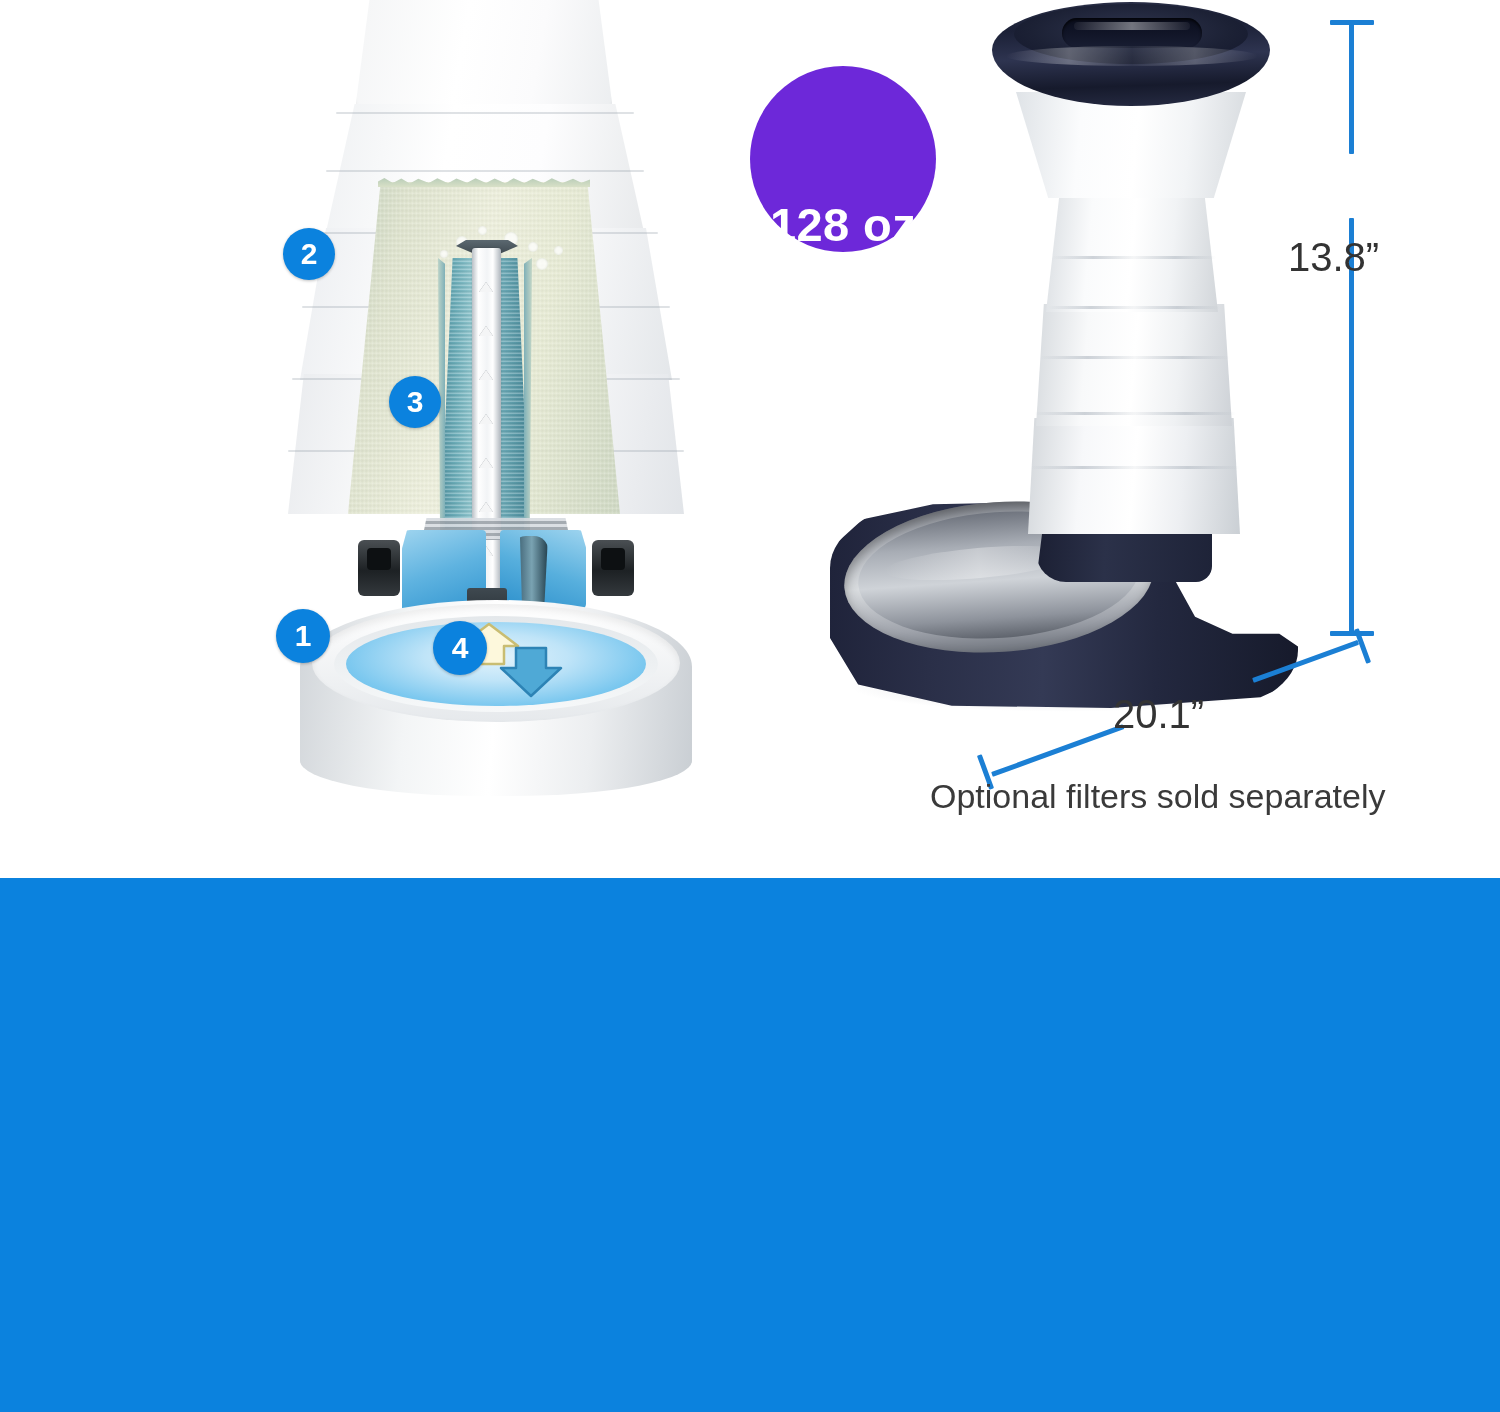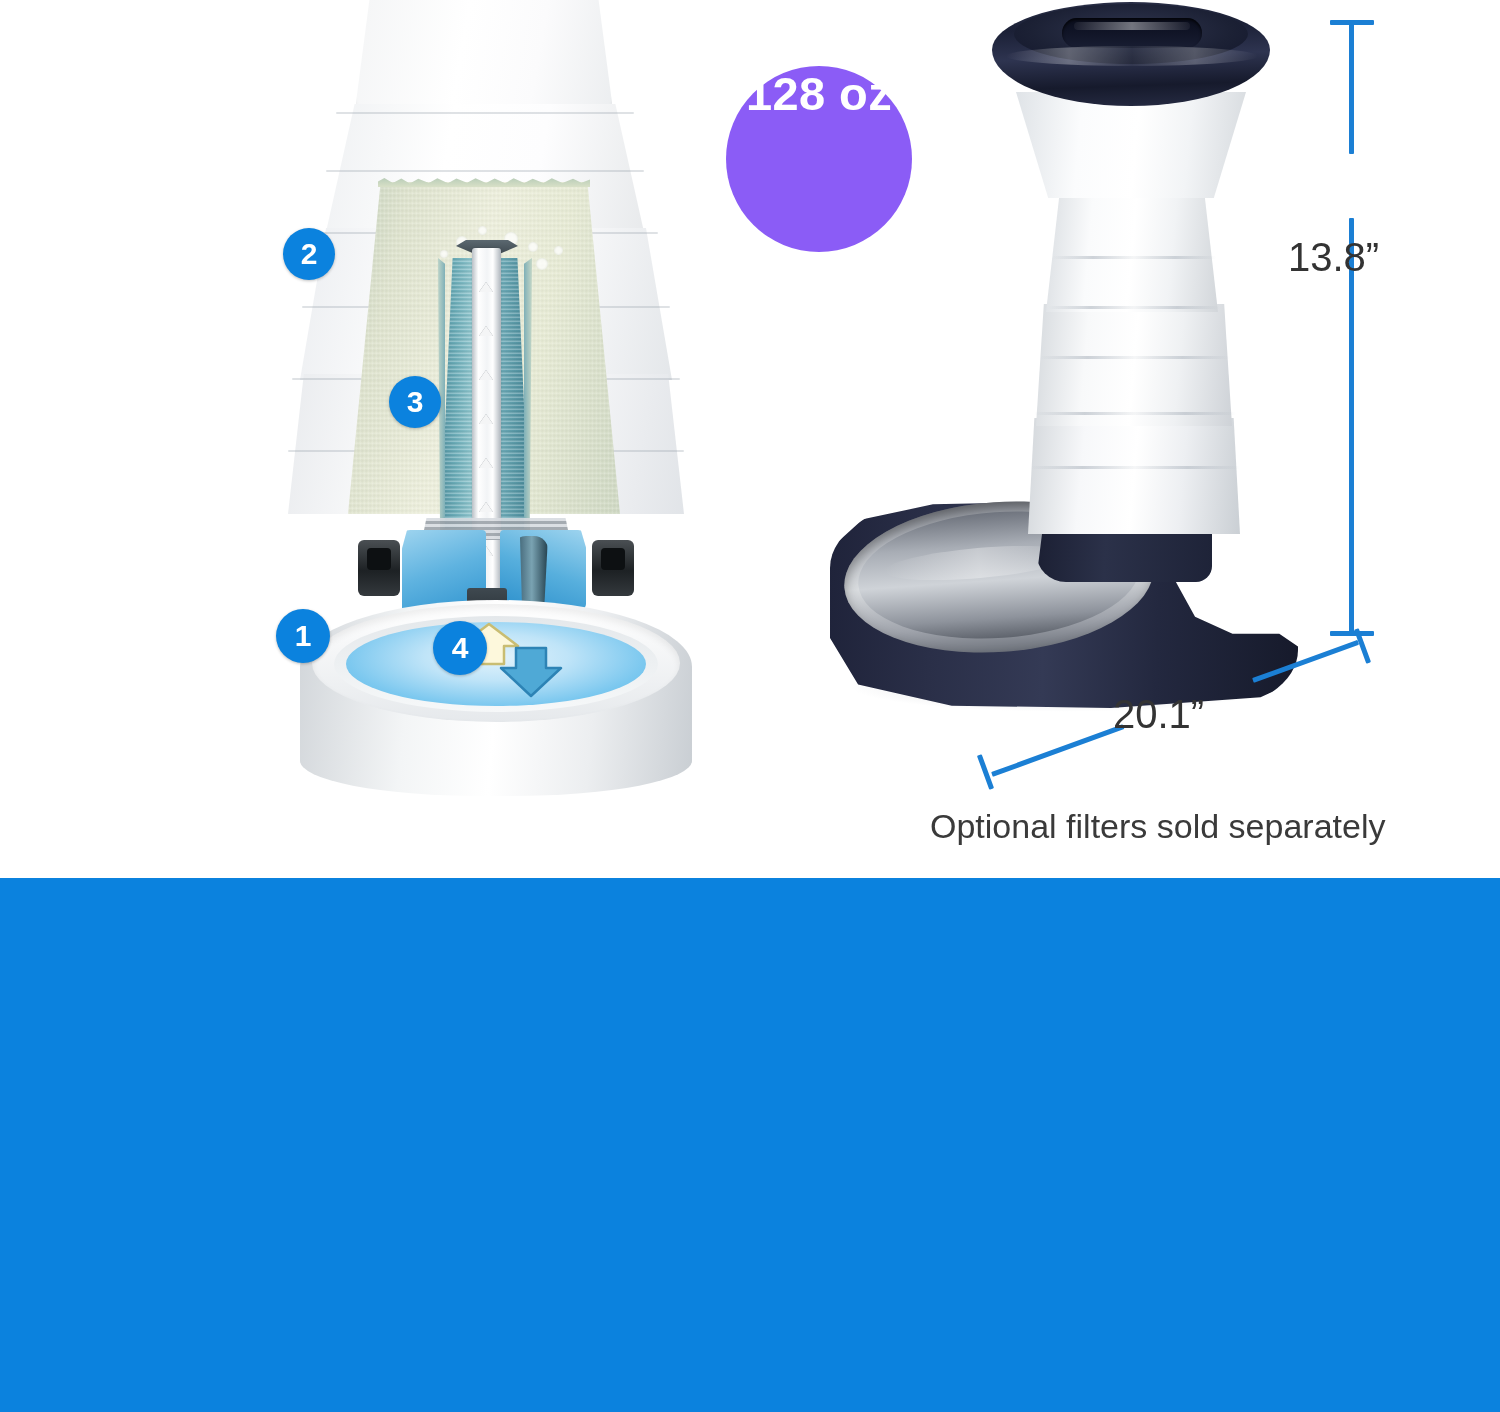--- a/index.html
+++ b/index.html
@@ -128,22 +128,22 @@
   
   .arrow-up{position:absolute;left:318px;top:622px;width:62px;height:44px;}
   .arrow-down{position:absolute;left:358px;top:646px;width:66px;height:52px;}
 
   
   .callout{position:absolute;border-radius:50%;background:#0b82de;color:#fff;
      display:flex;align-items:center;justify-content:center;font-weight:700;
      box-shadow:0 1px 3px rgba(0,0,0,.25);}
 
   
-  .oz-badge{position:absolute;left:726px;top:66px;width:186px;height:186px;border-radius:50%;
-     background:#8b5cf6;color:#fff;display:flex;align-items:flex-start;justify-content:center;
+  .oz-badge{position:absolute;left:750px;top:66px;width:186px;height:186px;border-radius:50%;
+     background:#6d28d9;color:#fff;display:flex;align-items:flex-end;justify-content:center;
      font-size:47px;font-weight:700;letter-spacing:.4px;}
 
   
   .product{position:absolute;left:800px;top:0;width:520px;height:810px;}
   .lid{position:absolute;left:192px;top:2px;width:278px;height:104px;
      background:linear-gradient(178deg,#2b3048 0%,#1b2036 26%,#2e3450 52%,#161a2c 78%,#272c44 100%);
      border-radius:50%/46% 46% 54% 54%;}
   .lid-top{position:absolute;left:214px;top:4px;width:234px;height:60px;
      background:radial-gradient(ellipse at 50% 45%,#30364f 0%,#1c2135 60%,#11152a 100%);
      border-radius:50%;}
@@ -332,21 +332,21 @@
     </div>
 
     <div>
       <div class="dim-cap-v" style="left:983px;top:754px;transform:rotate(-20deg);"></div>
       <div class="dim-h" style="left:992px;top:772px;width:140px;transform:rotate(-20deg);"></div>
       <div class="dim-h" style="left:1253px;top:678px;width:112px;transform:rotate(-20deg);"></div>
       <div class="dim-cap-v" style="left:1360px;top:628px;transform:rotate(-20deg);"></div>
       <div class="dim-label" style="left:1113px;top:692px;">20.1”</div>
     </div>
 
-    <div class="caption" style="left:930px;top:807px;">Optional filters sold separately</div>
+    <div class="caption" style="left:930px;top:777px;">Optional filters sold separately</div>
   </div>
 
   <div class="blue-panel">
     
 
     
   </div>
 
 </div>
 

